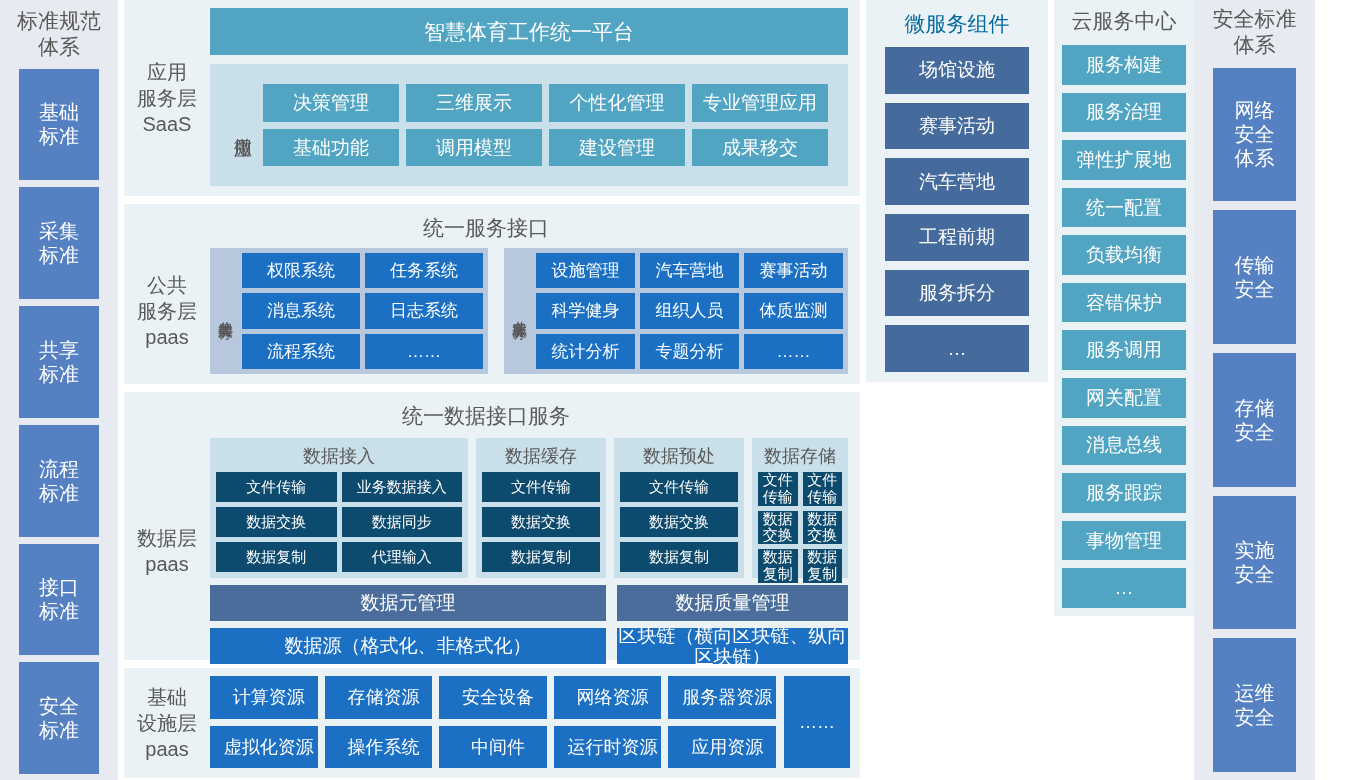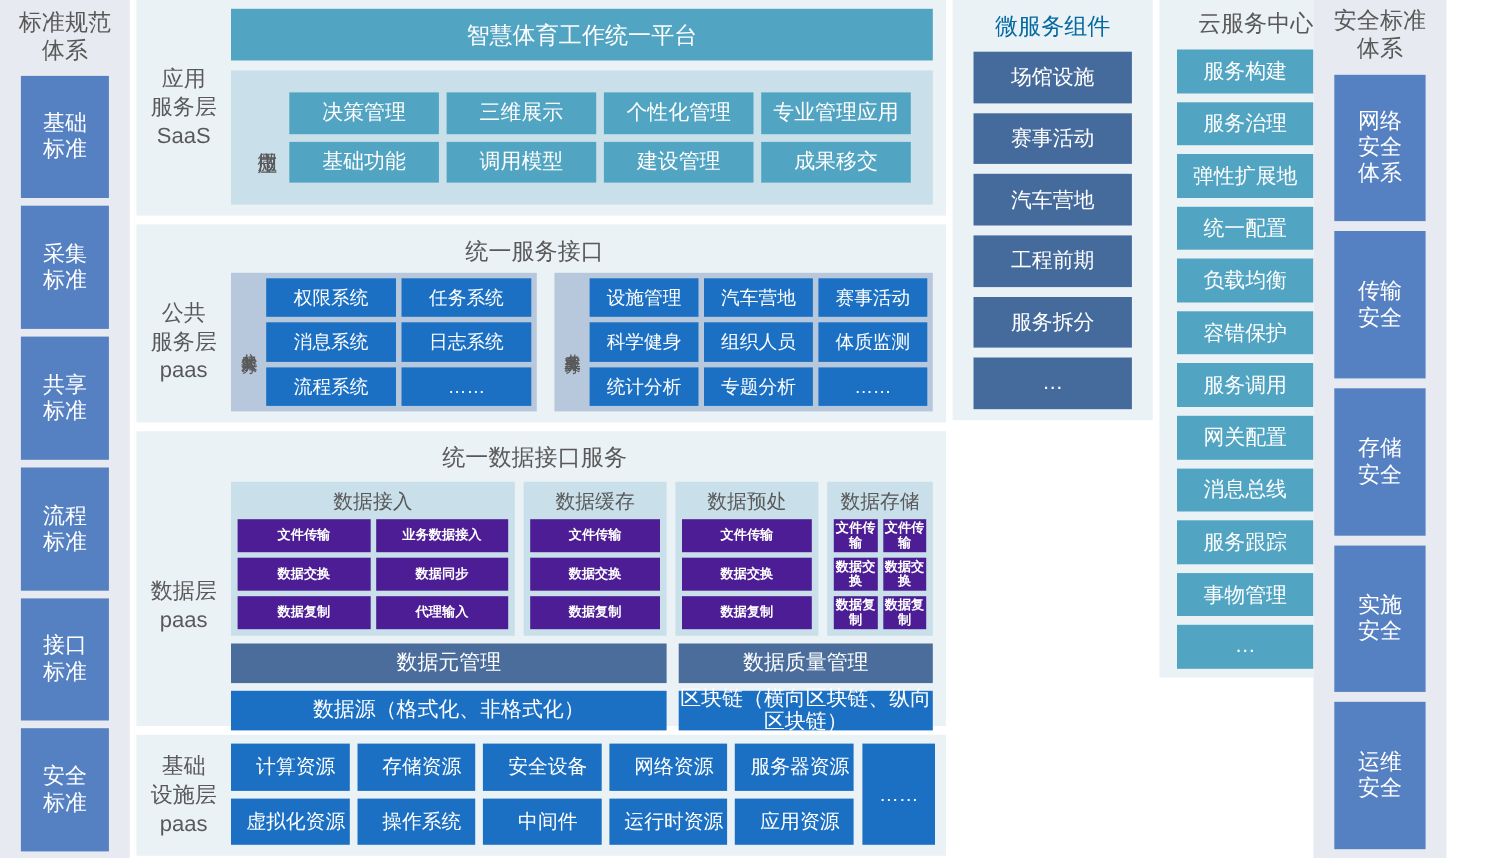--- a/index.html
+++ b/index.html
@@ -71,21 +71,21 @@
   #data-layer{ height:268px; flex-direction:column; padding:4px 12px 10px 0;}
   #data-title{ text-align:center; color:#595959; font-size:21px; padding:6px 0 8px 0;}
   #data-row{ flex:1; display:flex;}
   #data-body{ flex:1; display:flex; flex-direction:column; gap:7px;}
   #data-groups{ display:flex; gap:8px; height:140px;}
   .dgroup{ background:#c9dfea; display:flex; flex-direction:column; padding:5px 6px 6px 6px;}
   .dgroup .gt{ color:#595959; font-size:18px; text-align:center; padding:1px 0 4px 0;}
   .dg-grid{ flex:1; display:grid; grid-template-rows:repeat(3,1fr); gap:5px;}
   .dg-grid.c1{ grid-template-columns:1fr;}
   .dg-grid.c2{ grid-template-columns:1fr 1fr;}
-  .dg-grid .bx{ background:#4c1d95; font-size:12px;font-weight:bold;}
+  .dg-grid .bx{ background:#0c4a6e; font-size:15px;}
   #dg1{ flex:0 0 258px;} #dg2{ flex:0 0 130px;} #dg3{ flex:0 0 130px;} #dg4{ flex:1;}
   .dbars{ display:flex; gap:11px; height:36px;}
   .dbars .bx{ flex:1; font-size:19px;}
   .dbars.mgmt .bx{ background:#4a6d9c;}
   .dbars.src .bx{ background:#1b70c4;}
   #dbar-m1{flex:0 0 396px;} #dbar-s1{flex:0 0 396px;}
 
   
   #infra-layer{ height:110px; margin-bottom:0;}
   #infra-layer .body{ flex:1; display:flex; padding:8px 10px 10px 0; gap:8px;}
@@ -99,21 +99,21 @@
   .mscol .panel{ background:#eaf2f6; height:382px; display:flex; flex-direction:column;
                  align-items:center; padding:6px 0 10px 0;}
   .mscol .hdr{ color:#0369a1; font-size:21px; padding:4px 0 9px 0;}
   .mscol .item{ width:144px; flex:1 1 0; margin-bottom:9px; background:#456b9c;
                 color:#fff; font-size:19px; display:flex;align-items:center;justify-content:center;}
   .mscol .item:last-child{margin-bottom:0;}
 
   
   .cloudcol{ width:146px; flex:0 0 146px; display:flex; flex-direction:column; padding-left:6px;}
   .cloudcol .panel{ background:#eaf2f6; height:616px; display:flex; flex-direction:column;
-                    align-items:flex-end; padding:4px 0 8px 0;}
+                    align-items:center; padding:4px 0 8px 0;}
   .cloudcol .hdr{ color:#595959; font-size:21px; padding:3px 0 10px 0;}
   .cloudcol .item{ width:124px; flex:1 1 0; margin-bottom:8px; background:#52a5c2;
                    color:#fff; font-size:19px; display:flex;align-items:center;justify-content:center;}
   .cloudcol .item:last-child{margin-bottom:0;}
 
   
   .seccol{ width:121px; flex:0 0 121px; background:#e8eaf1; display:flex; flex-direction:column;
            align-items:center; padding:6px 0 8px 0;}
   .seccol .hdr{ color:#595959; font-size:21px; line-height:1.25; text-align:center; margin-bottom:9px;}
   .seccol .item{ width:83px; flex:1 1 0; margin-bottom:9px; background:#5580c2; color:#fff;

